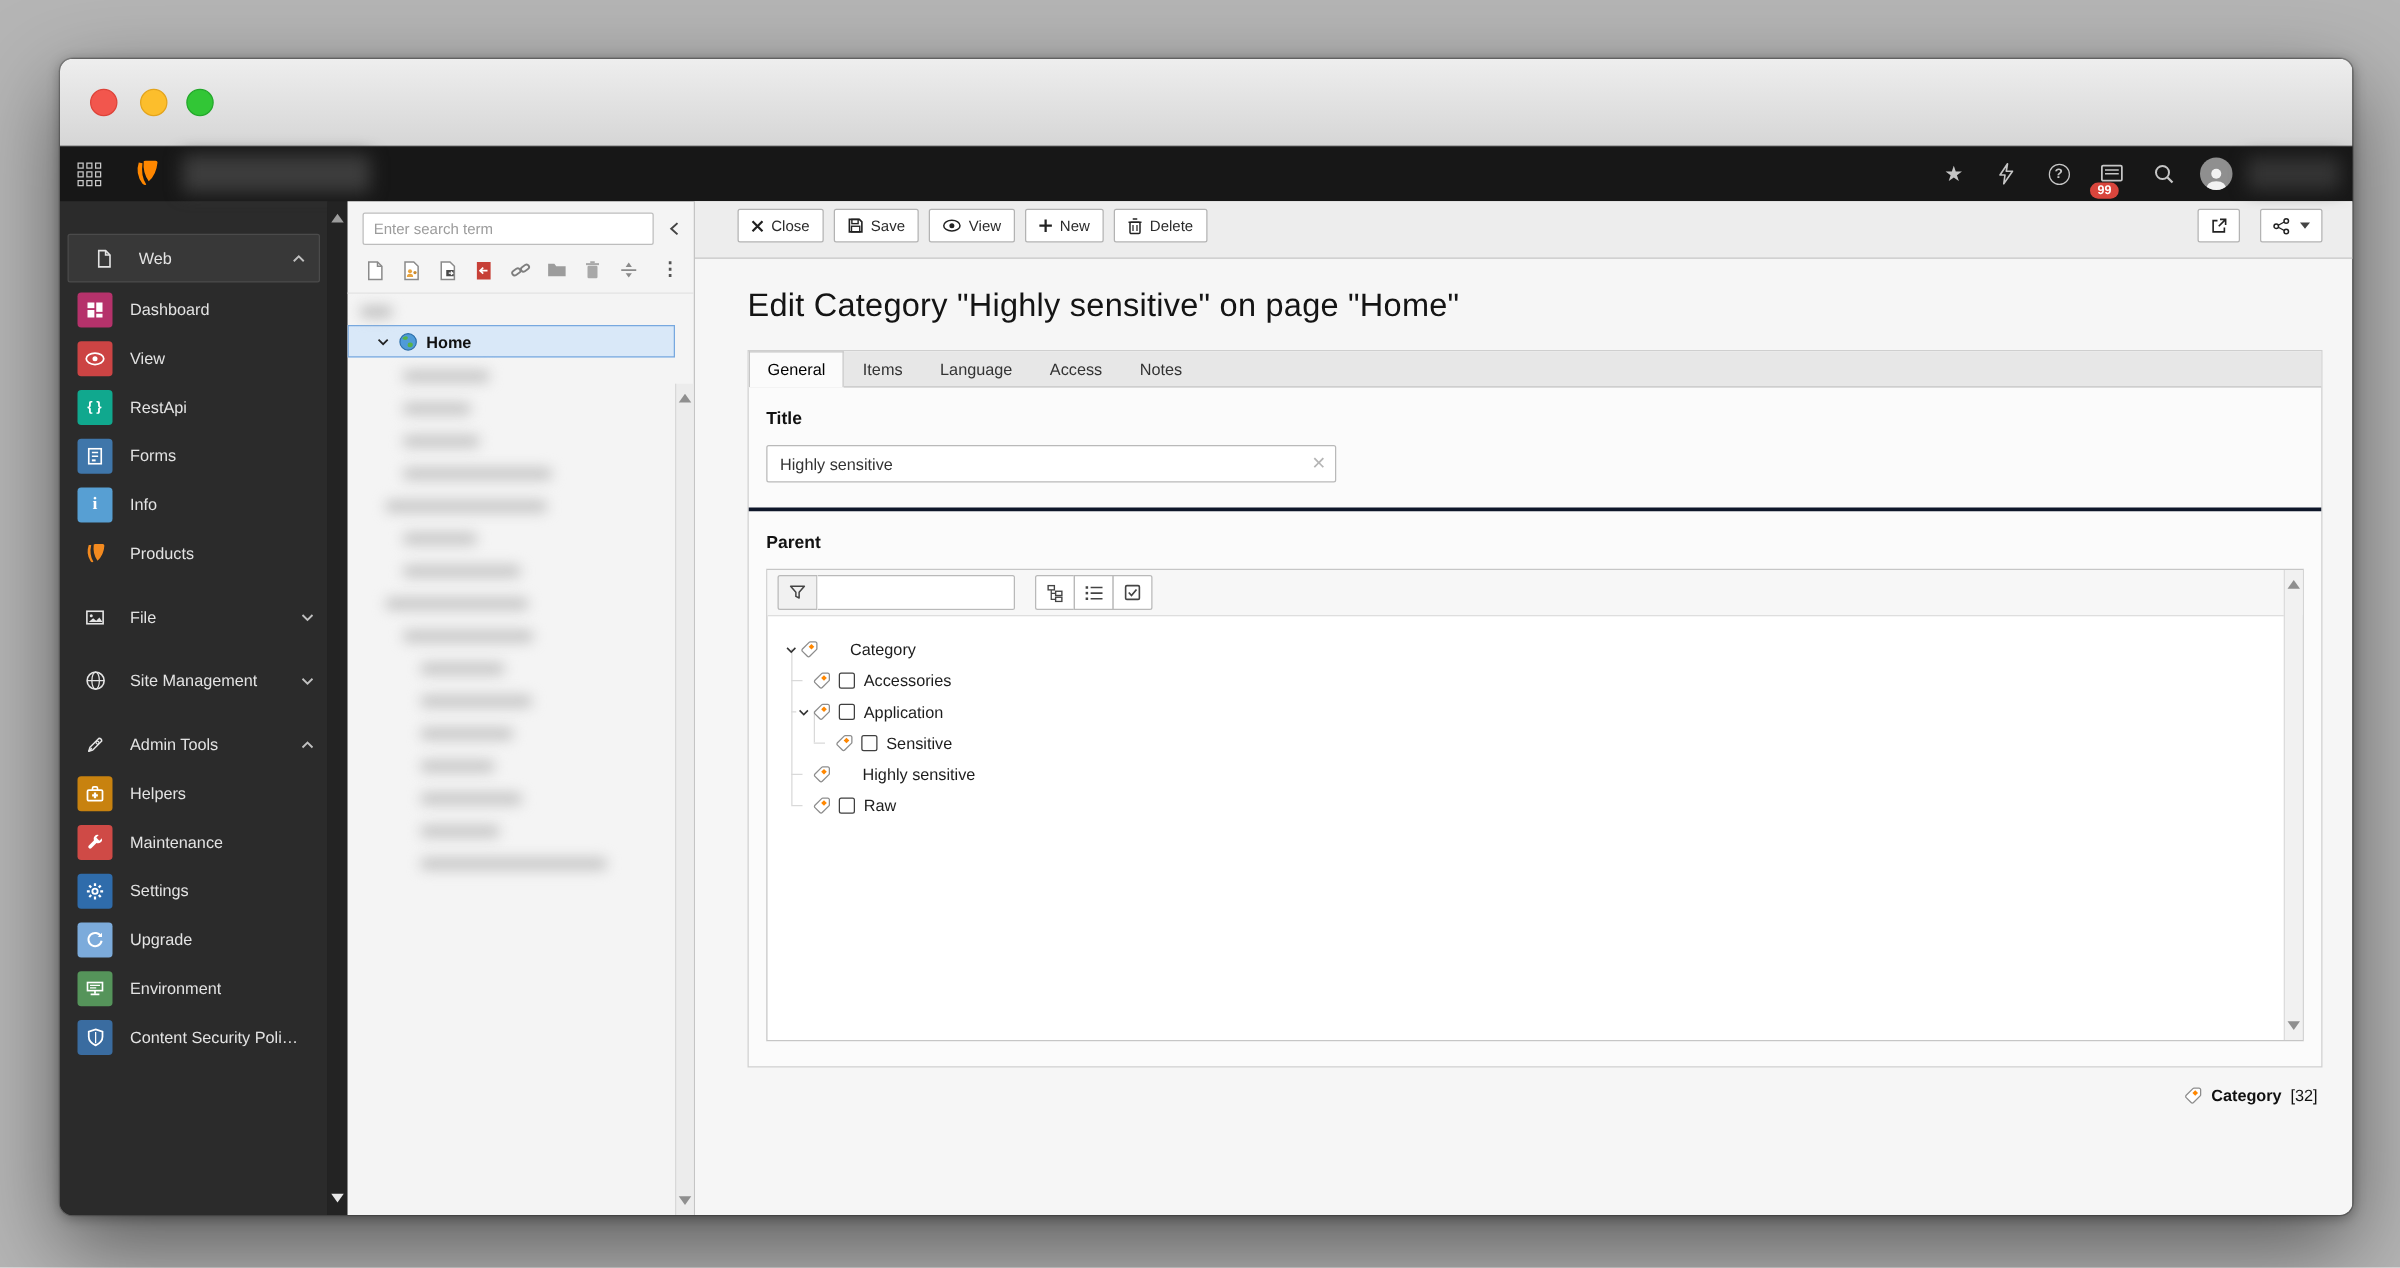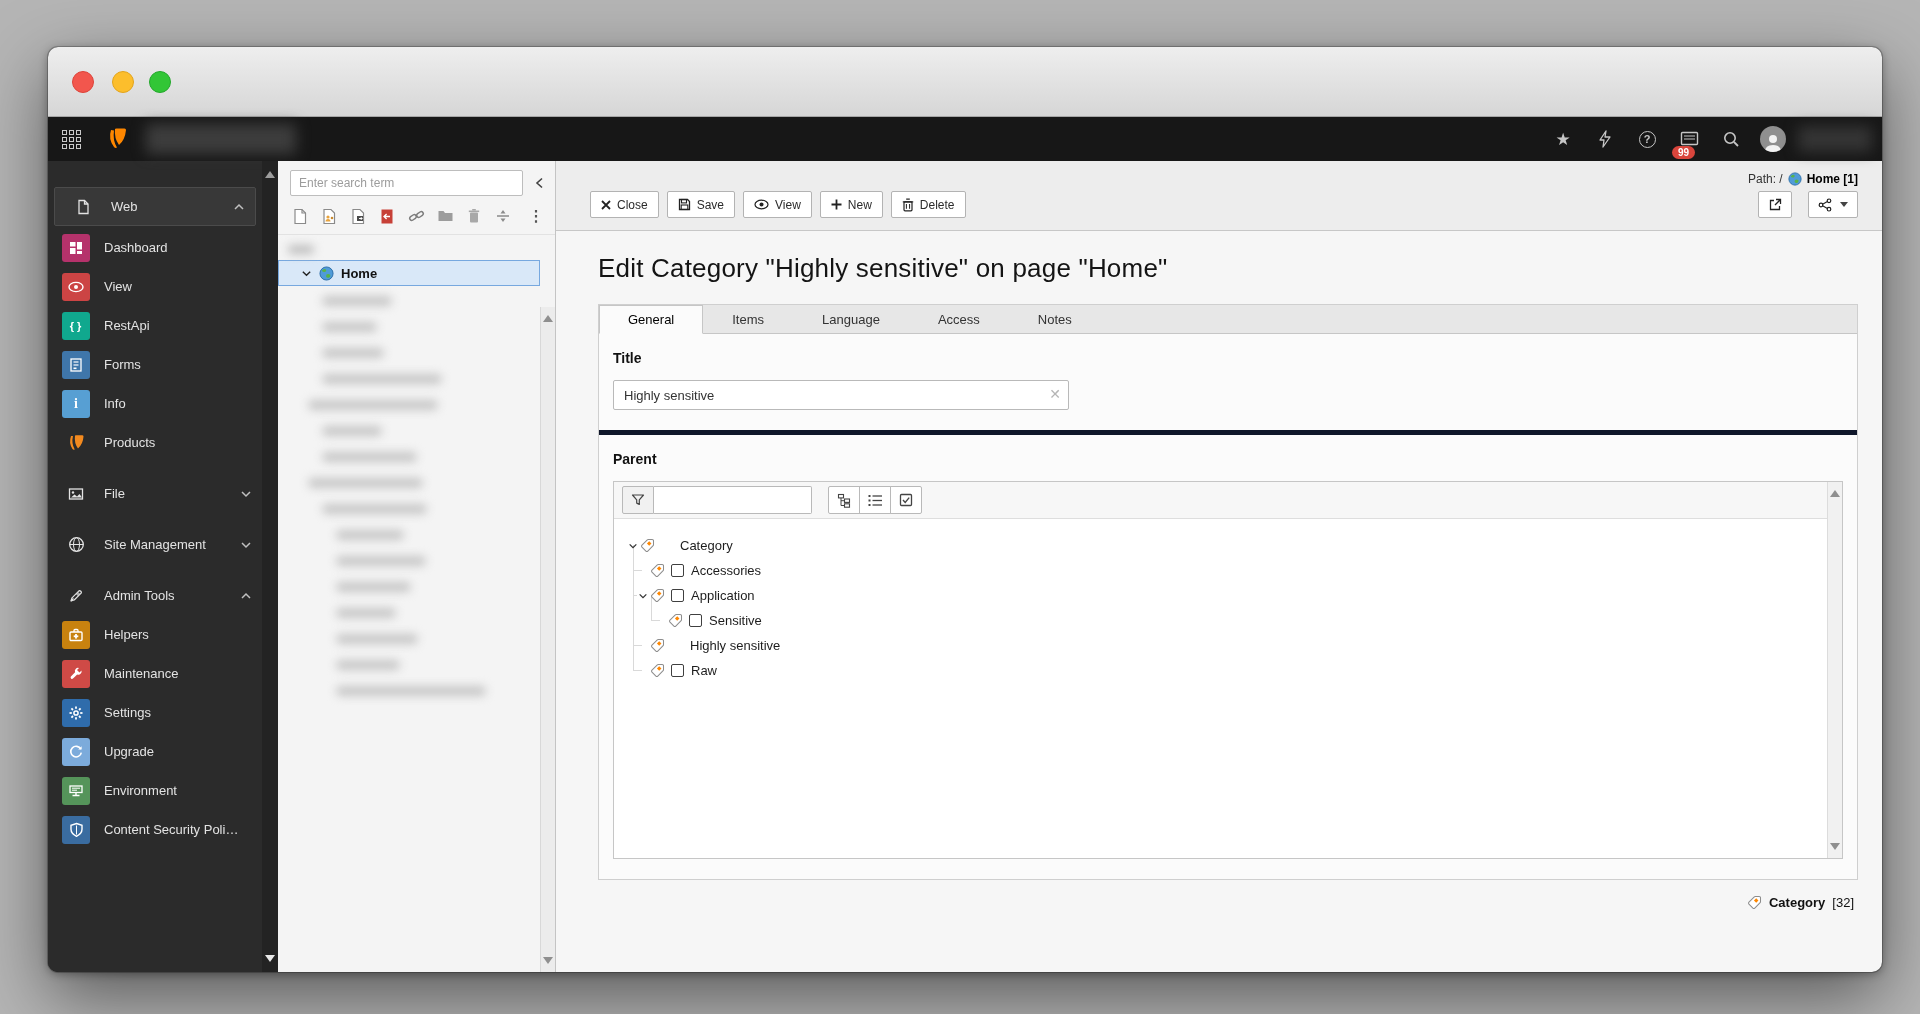--- a/index.html
+++ b/index.html
@@ -89,25 +89,25 @@
   .btn + .btn{ margin-left:8px; }
   .dh-right{ margin-left:auto; display:flex; gap:8px; }
   .btn.sq{ padding:0 9px; }
   .caret{ width:0;height:0;border-left:4px solid transparent;border-right:4px solid transparent;border-top:5px solid #444; margin-left:2px;}
 
   .page-body{ flex:1; padding:16px 24px 0 42px; position:relative; overflow:hidden; }
   h1{ font-size:26px; font-weight:400; color:#141414; margin:6px 0 20px; letter-spacing:.2px; }
 
   .form-panel{ border:1px solid #cfcfcf; background:#fbfbfb; }
   .tabstrip{ display:flex; background:#e7e7e7; border-bottom:1px solid #c6c6c6; }
-  .tab{ padding:6px 28px; font-size:13px; color:#333; border:1px solid transparent; border-bottom:none;
+  .tab{ padding:6px 14px; font-size:13px; color:#333; border:1px solid transparent; border-bottom:none;
     margin-bottom:-1px; cursor:pointer; }
   .tab.active{ background:#fbfbfb; border-color:#c6c6c6; border-bottom:1px solid #fbfbfb; color:#000; }
   .section{ padding:16px 14px 20px; }
-  .section + .section{ border-top:5px solid #0f172a; }
+  .section + .section{ border-top:3px solid #0f172a; }
   .flabel{ font-size:14px; font-weight:bold; color:#111; margin-bottom:14px; }
   .input-wrap{ position:relative; width:456px; }
   .input-wrap input{ width:100%; height:30px; border:1px solid #b9b9b9; border-radius:2px;
     padding:0 28px 0 10px; font-size:13px; color:#333; font-family:inherit; background:#fff; }
   .input-clear{ position:absolute; right:8px; top:7px; color:#b5b5b5; font-size:14px; line-height:1; cursor:pointer; }
 
   .tree-box{ border:1px solid #c6c6c6; background:#fff; height:378px; position:relative; margin-top:2px; }
   .tree-toolbar{ height:37px; background:#f7f7f7; border-bottom:1px solid #dedede; display:flex;
     align-items:center; padding:0 20px 0 8px; }
   .ftr-btn{ width:32px; height:28px; border:1px solid #b9b9b9; border-radius:2px 0 0 2px; background:#f1f1f1;
@@ -516,29 +516,20 @@
         <div class="pt-scroll">
           <span class="arr-up-l"></span>
           <span class="arr-dn-l"></span>
         </div>
       </div>
     </aside>
 
     <section class="content">
 
       <div class="docheader">
-        <div class="dh-top">
-          <span>Path: /</span>
-          <svg class="svgi" width="14" height="14" viewBox="0 0 16 16">
-              <circle cx="8" cy="8" r="7" fill="#4f9bd8" stroke="#2c6ea8" stroke-width="1"></circle>
-              <path d="M3 5 q2-2.5 4-1.5 q1.5 1 0 2.5 q-2.5 1-4-1 z" fill="#58b348"></path>
-              <path d="M8 9 q2.5-1 4 .5 q.5 2-1.5 3 q-2.5.5-3-1.5 z" fill="#58b348"></path>
-            </svg>
-          <b>Home [1]</b>
-        </div>
         <div class="dh-bottom">
           <button class="btn">
             <svg class="svgi" width="10" height="10" viewBox="0 0 10 10">
                 <path d="M1 1 L9 9 M9 1 L1 9" stroke="#222" stroke-width="1.8"></path>
               </svg>
             <span>Close</span>
           </button>
           <button class="btn">
             <svg class="svgi" width="13" height="13" viewBox="0 0 13 13">
                 <path d="M1.5 1.5 h8 l2 2 v8 h-10 z" fill="none" stroke="#222" stroke-width="1.3"></path>

